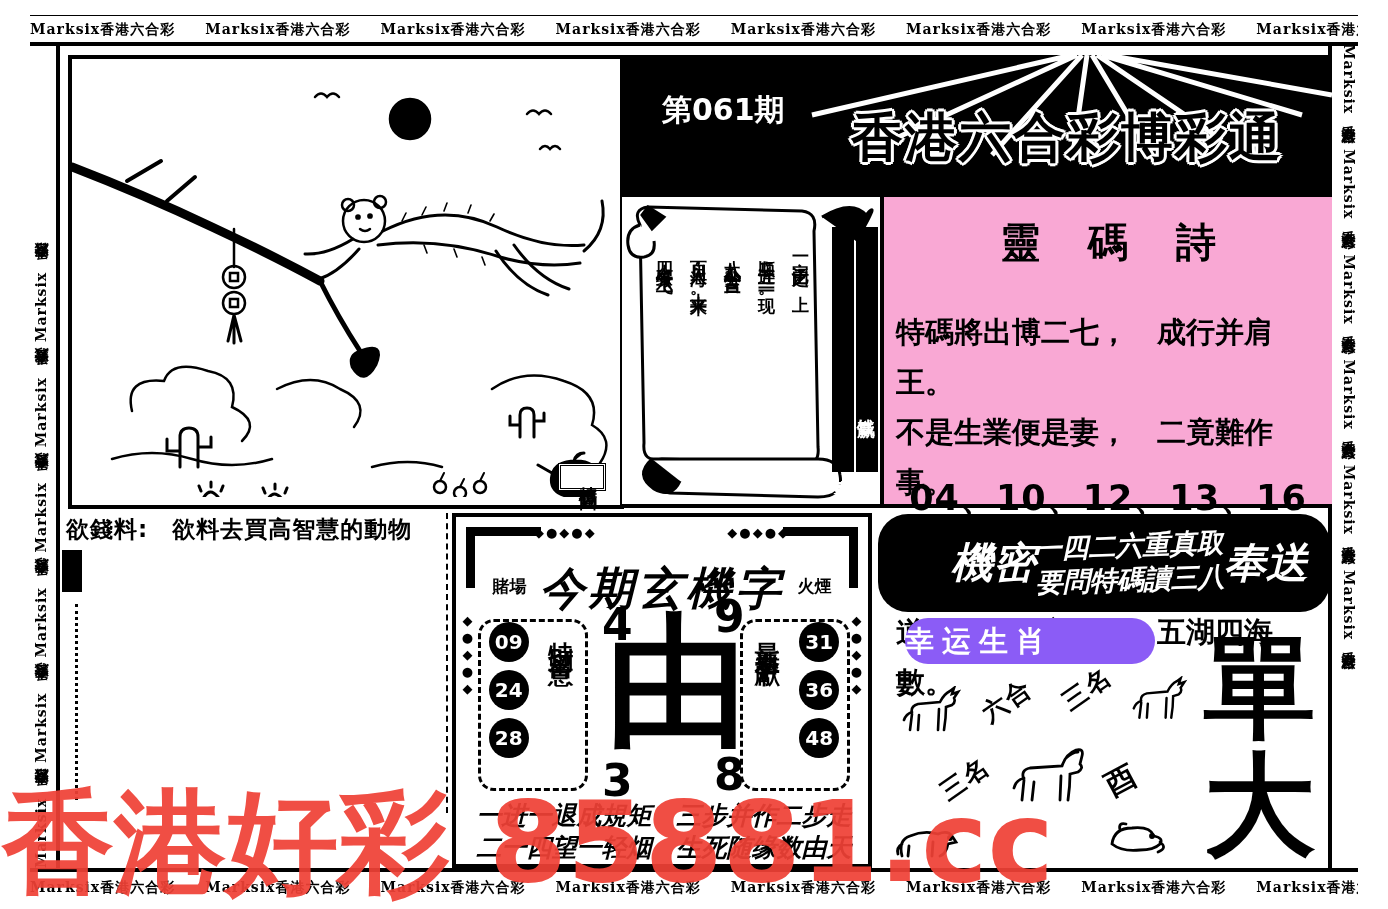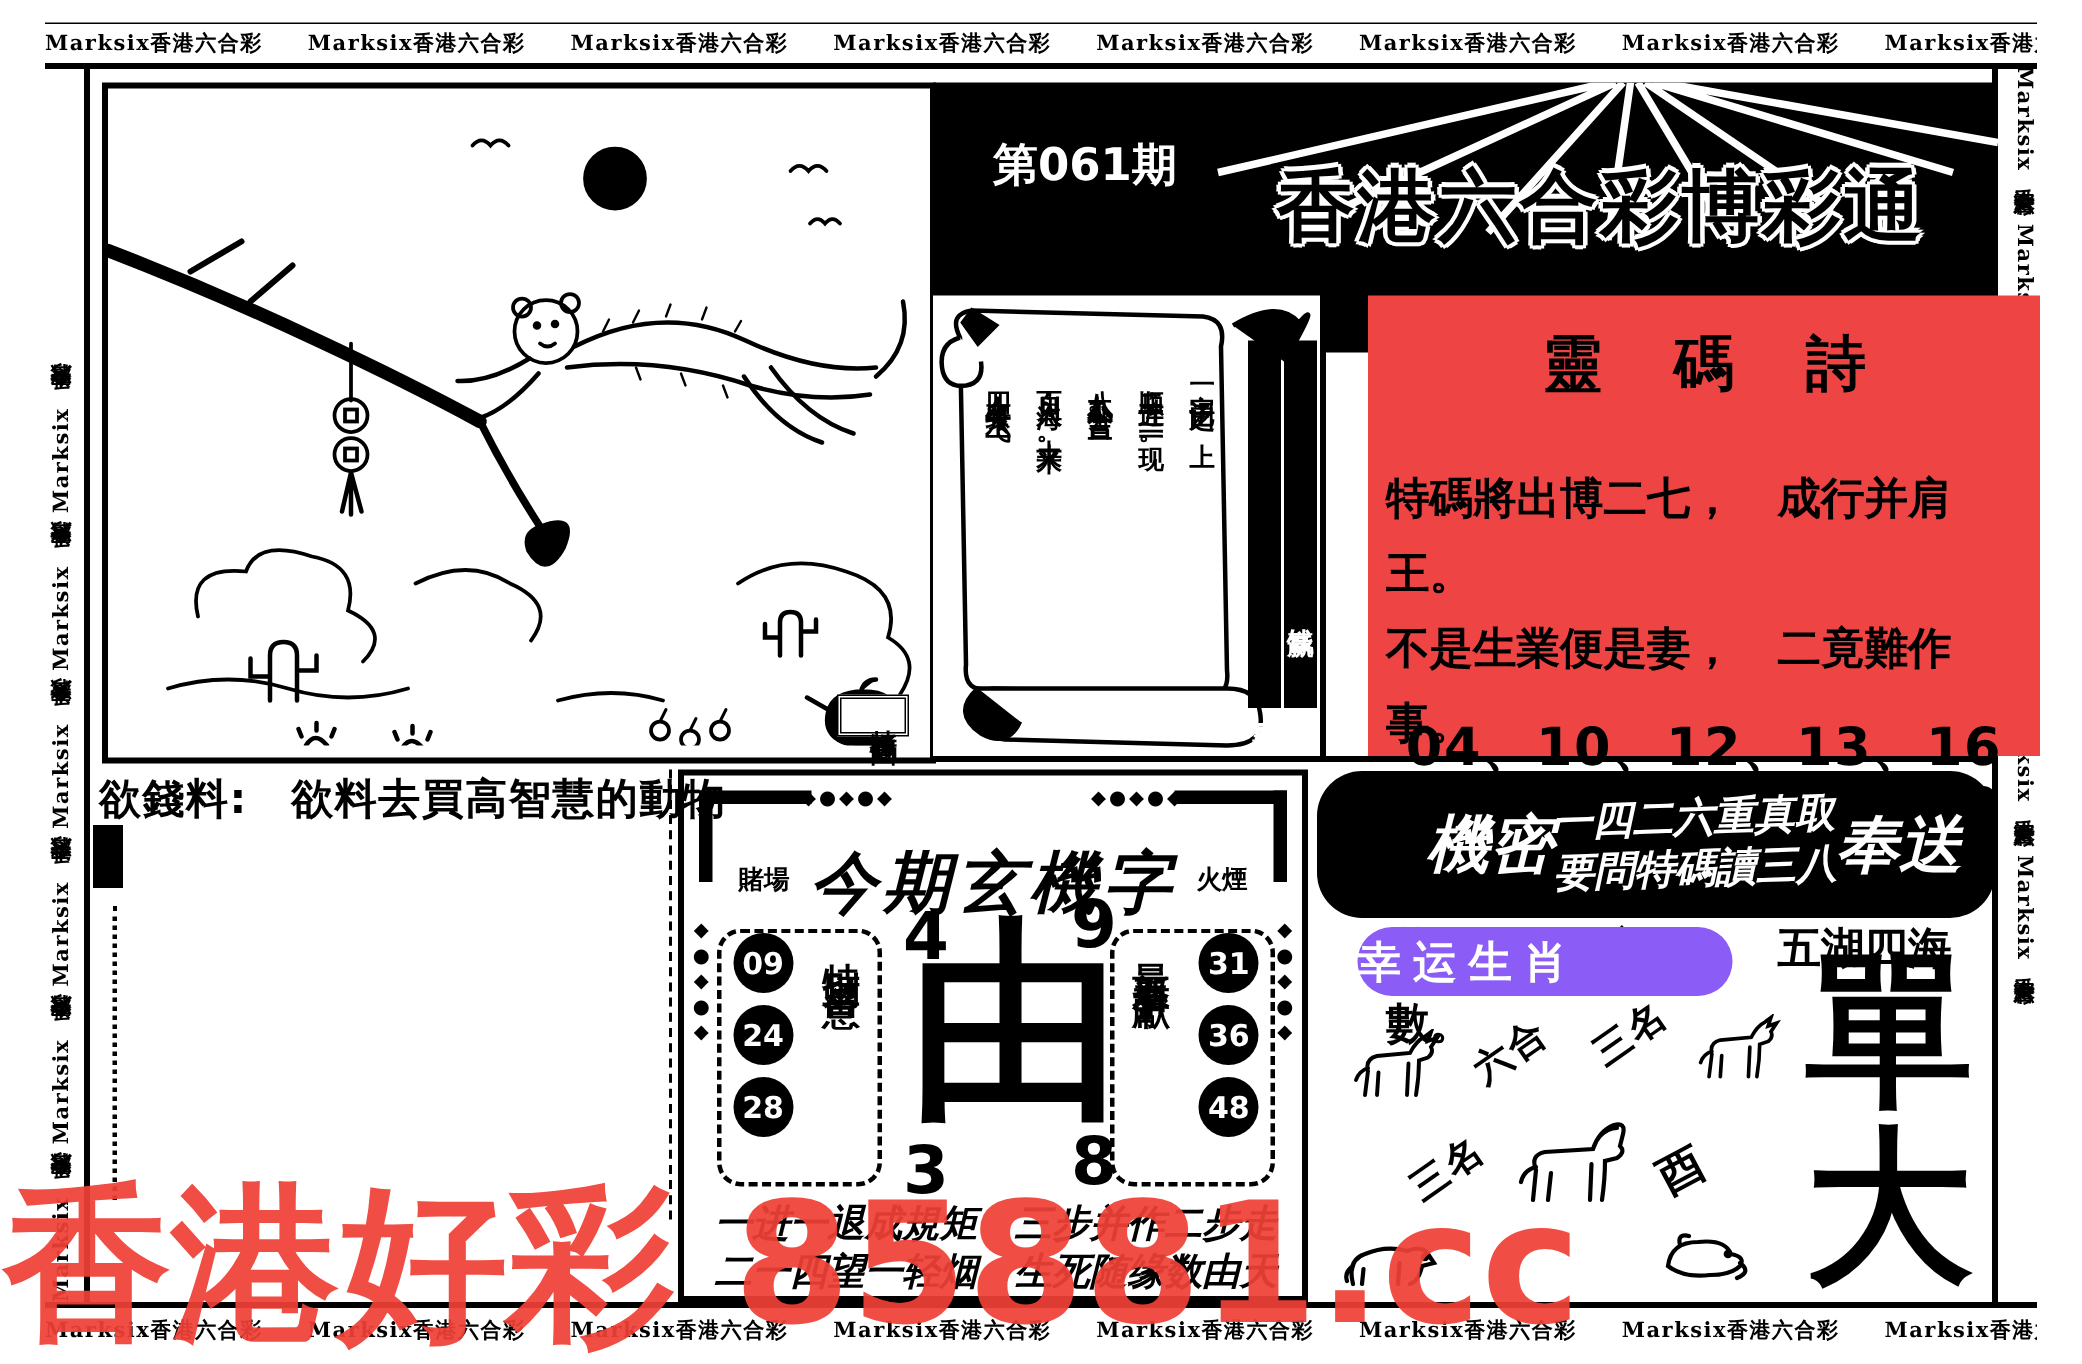--- a/index.html
+++ b/index.html
@@ -37,21 +37,21 @@
   
   #scrollpanel{left:622px;top:197px;width:258px;height:307px;background:#fff;overflow:hidden;}
   #scrolltext{left:26px;top:50px;height:330px;writing-mode:vertical-rl;white-space:pre-line;
               font-size:17px;font-weight:bold;line-height:2.0;letter-spacing:3px;}
   .sideband{top:28px;width:22px;height:250px;background:#000;color:#fff;writing-mode:vertical-rl;
             text-align:center;font-weight:bold;font-size:18px;}
   #band-win{right:2px;top:30px;height:245px;padding-top:110px;box-sizing:border-box;}
   #band-tip{right:26px;top:30px;height:245px;padding-top:230px;box-sizing:border-box;}
 
   
-  #poem{left:912px;top:197px;width:448px;height:307px;background:#ef4444;}
+  #poem{left:884px;top:197px;width:448px;height:307px;background:#f9a8d4;}
   #vline-poem{left:880px;top:197px;width:4px;height:311px;}
   #hline-mid{left:622px;top:504px;width:710px;height:4px;}
   #poem-title{top:18px;width:100%;text-align:center;font-size:40px;font-weight:bold;letter-spacing:48px;text-indent:48px;}
   #poem-lines{top:78px;left:12px;width:430px;font-size:29px;font-weight:bold;line-height:50px;white-space:pre-line;margin-top:32px;}
   .nums{left:0;width:100%;text-align:center;font-family:"DejaVu Sans",sans-serif;font-weight:bold;font-size:35px;letter-spacing:1px;}
   #nums1{top:278px;}
   #nums2{top:318px;}
 
   
   #secret{left:878px;top:514px;width:452px;height:98px;background:#000;border-radius:30px;color:#fff;
@@ -92,21 +92,21 @@
   .bigdigit{position:absolute;font-family:"DejaVu Sans",sans-serif;font-weight:bold;font-size:44px;}
   #digit-tl{left:146px;top:82px;}  #digit-bl{left:146px;top:238px;}
   #digit-tr{left:258px;top:74px;}  #digit-br{left:258px;top:232px;}
   #centerchar{position:absolute;left:150px;top:88px;width:120px;text-align:center;
               font-size:142px;font-weight:bold;line-height:150px;}
   .callig{position:absolute;left:8px;width:400px;text-align:center;font-weight:bold;font-style:italic;
           font-size:25px;white-space:nowrap;}
   #callig1{top:282px;} #callig2{top:314px;}
 
   
-  #clue{left:66px;top:514px;font-family:"DejaVu Sans",sans-serif;font-weight:bold;font-size:28px;letter-spacing:1px;}
+  #clue{left:66px;top:514px;font-family:"DejaVu Sans",sans-serif;font-weight:bold;font-size:23px;letter-spacing:1px;}
   #clue-block{left:62px;top:550px;width:20px;height:42px;background:#000;}
   #dotline{left:75px;top:604px;height:196px;border-left:3px dotted #000;}
   #dashdiv{left:446px;top:513px;height:300px;border-left:2px dashed #000;}
 
   
   #watermark{left:2px;top:768px;font-family:"DejaVu Sans",sans-serif;font-weight:bold;font-size:112px;
              color:#ef4136;opacity:.93;white-space:nowrap;z-index:50;letter-spacing:0px;}
 
   svg{display:block;}
 </style>

